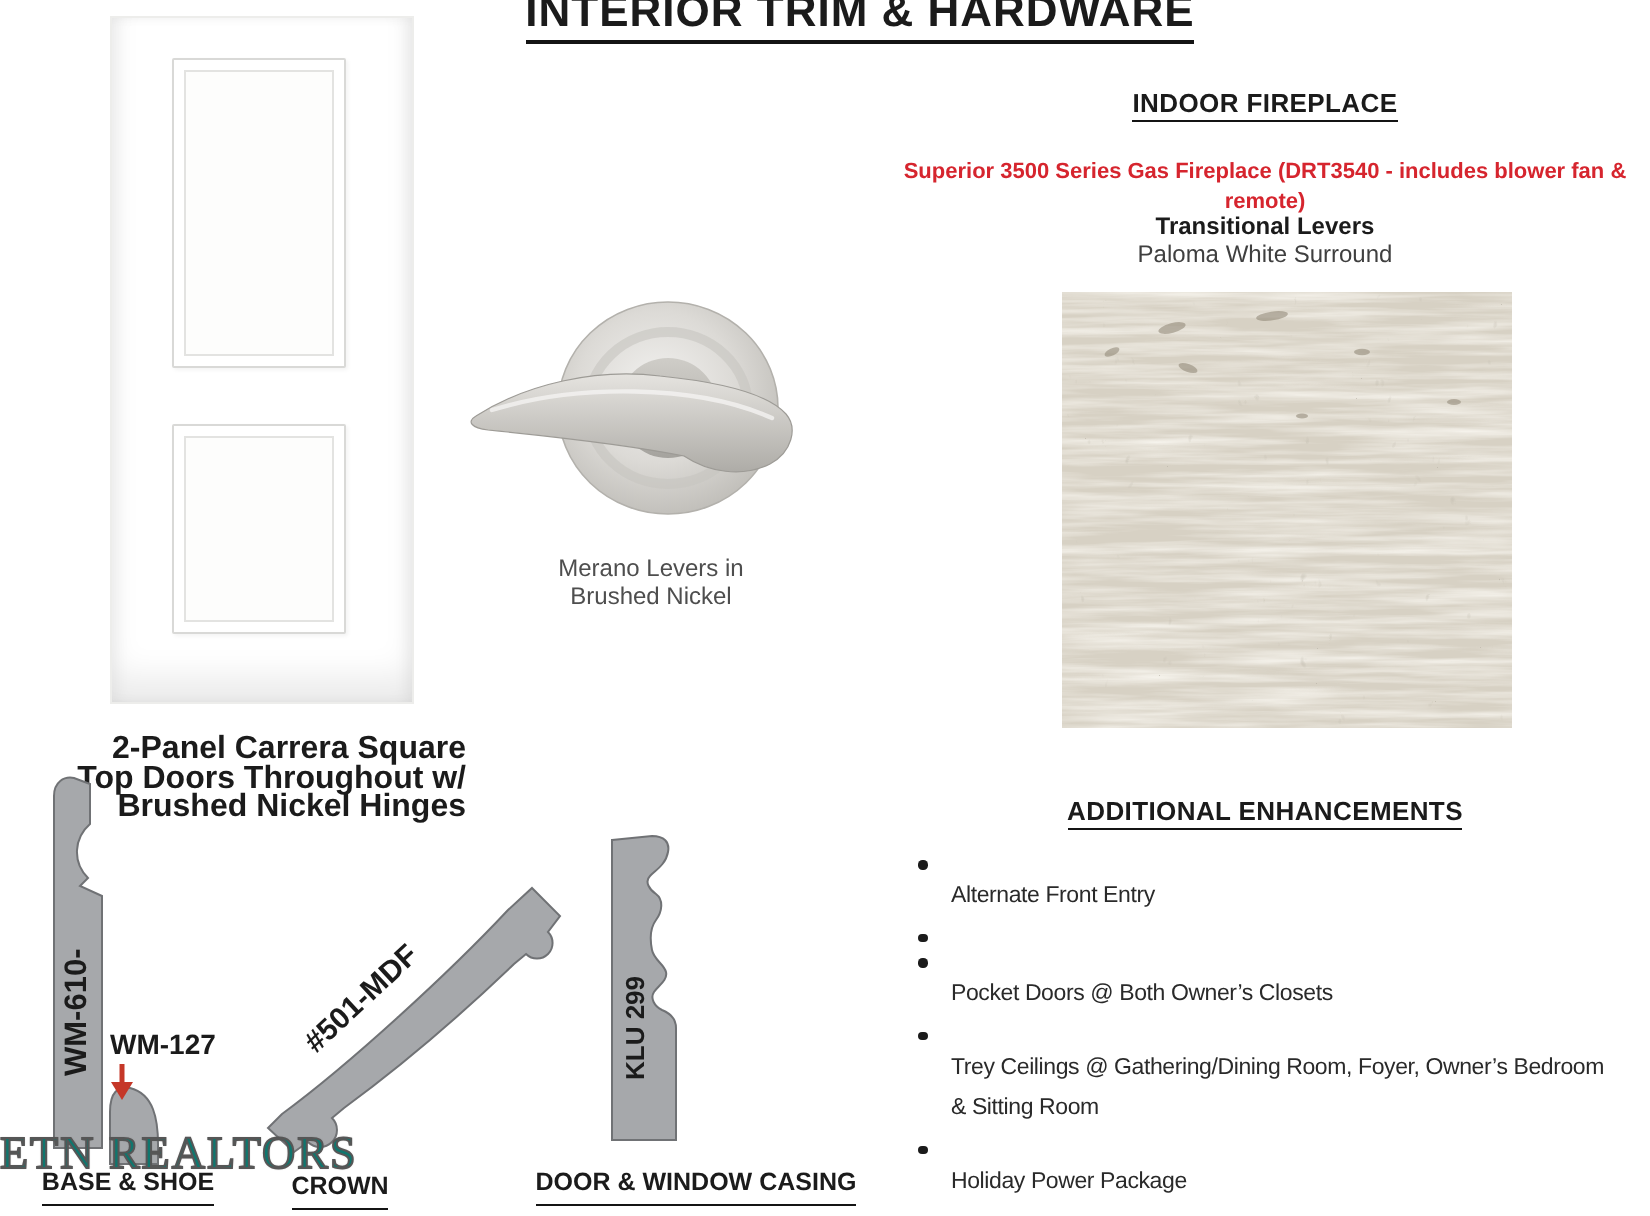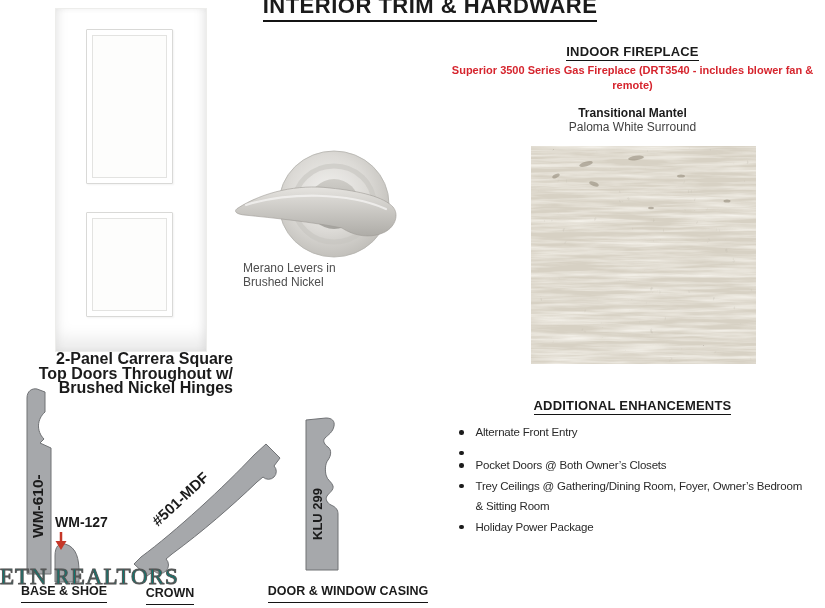--- a/index.html
+++ b/index.html
@@ -1,42 +1,42 @@
 <!DOCTYPE html>
 <html><head>
 <meta charset="utf-8">
 <style>
   html,body{margin:0;padding:0;background:#fff;}
   #page{
     position:relative;width:825px;height:608px;overflow:hidden;background:#ffffff;
     font-family:"Liberation Sans",sans-serif;color:#1b1b1b;
   }
   .abs{position:absolute;}
-  .pre{white-space:pre-line;}
+  .pre{white-space:pre-line;margin-top:16px;}
 
   
   .page-title{left:240px;top:-7px;width:380px;text-align:center;
     font-size:22px;font-weight:bold;letter-spacing:.5px;}
   .page-title span{display:inline-block;border-bottom:2.5px solid #141414;padding-bottom:1px;}
 
   
   .door{left:55px;top:8px;width:152px;height:344px;background:#fff;
     box-shadow:inset 0 0 0 1px #ededeb,inset 4px 0 7px rgba(0,0,0,.045),
                inset -4px 0 7px rgba(0,0,0,.055),inset 0 -14px 16px rgba(0,0,0,.08);}
   .door-panel{position:absolute;left:31px;width:85px;background:#fdfdfc;
     border:1px solid #d9d9d7;border-radius:1px;
     box-shadow:inset 0 0 0 5px #ffffff,inset 0 0 0 6px #e3e3e1,1px 1px 2px rgba(0,0,0,.05);}
   .door-panel.top{top:21px;height:153px;}
   .door-panel.bottom{top:204px;height:103px;}
   .door-caption{left:28px;top:352px;width:205px;font-size:16px;font-weight:bold;
     line-height:14.5px;text-align:right;}
 
   
   .lever-caption{left:243px;top:261px;width:165px;font-size:12px;line-height:14px;
-    color:#4e4e4e;text-align:left;}
+    color:#4e4e4e;text-align:center;}
 
   
   .fp-col{left:440px;width:385px;text-align:center;}
   .u-head{font-size:13px;font-weight:bold;}
   .u-head span{display:inline-block;border-bottom:1.5px solid #141414;padding-bottom:1px;letter-spacing:.2px;}
   .fp-heading{top:44px;text-decoration:underline;}
   .fp-product{top:63px;font-size:11px;font-weight:bold;line-height:15px;color:#d6252e;}
   .fp-mantel{top:106px;font-size:12px;font-weight:bold;}
   .fp-surround{top:120px;font-size:12px;color:#3f3f3f;}
 
@@ -106,21 +106,21 @@
     </g>
   </svg>
   <div class="abs lever-caption pre">Merano Levers in
 Brushed Nickel</div>
 
   <div class="abs fp-col fp-heading u-head">
     <span>INDOOR FIREPLACE</span>
   </div>
   <div class="abs fp-col fp-product pre">Superior 3500 Series Gas Fireplace (DRT3540 - includes blower fan &amp;
 remote)</div>
-  <div class="abs fp-col fp-mantel">Transitional Mantel</div>
+  <div class="abs fp-col fp-mantel">Transitional Levers</div>
   <div class="abs fp-col fp-surround">Paloma White Surround</div>
 
   <svg class="abs" style="left:531px;top:146px" width="225" height="218" viewBox="0 0 225 218">
     <defs>
       <filter id="texStreaks" x="-5%" y="-5%" width="110%" height="110%">
         <feTurbulence type="fractalNoise" baseFrequency="0.013 0.22" numOctaves="4" seed="8"></feTurbulence>
         <feColorMatrix type="matrix" values="0 0 0 0 0.95  0 0 0 0 0.93  0 0 0 0 0.88  1.6 0 0 0 -0.55"></feColorMatrix>
       </filter>
       <filter id="texSpeckles" x="-5%" y="-5%" width="110%" height="110%">
         <feTurbulence type="turbulence" baseFrequency="0.16 0.10" numOctaves="2" seed="4"></feTurbulence>

